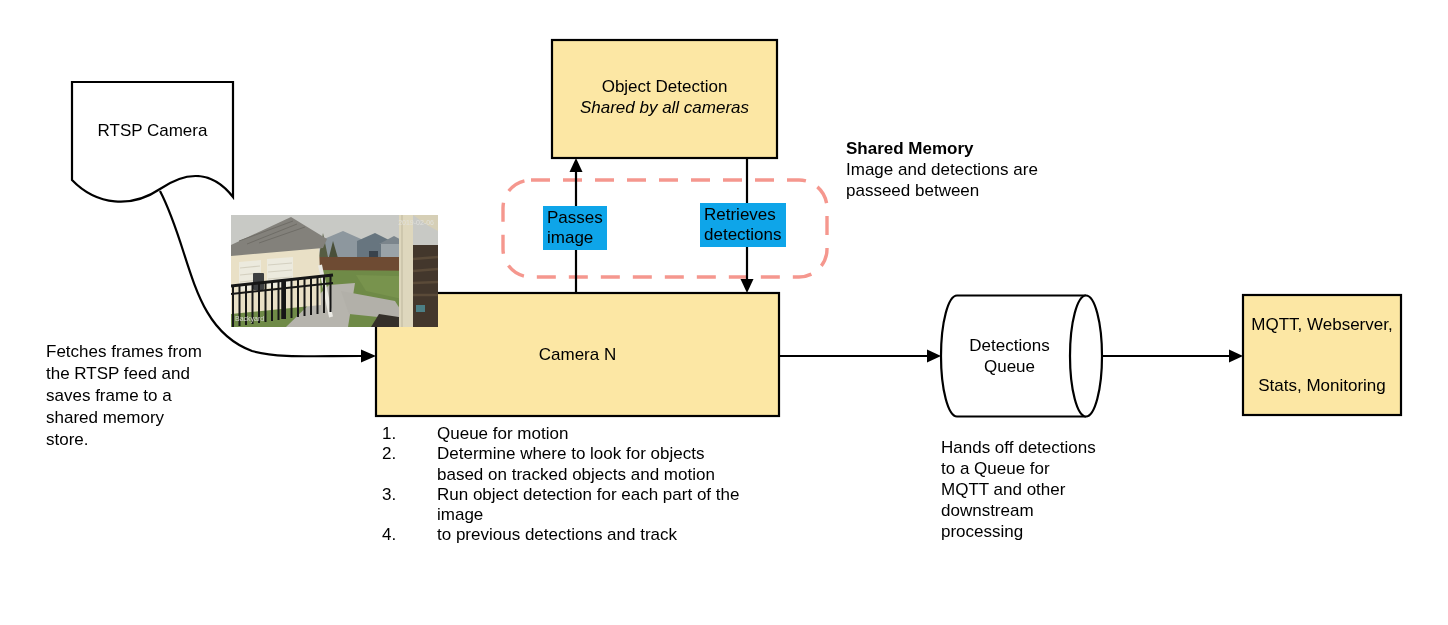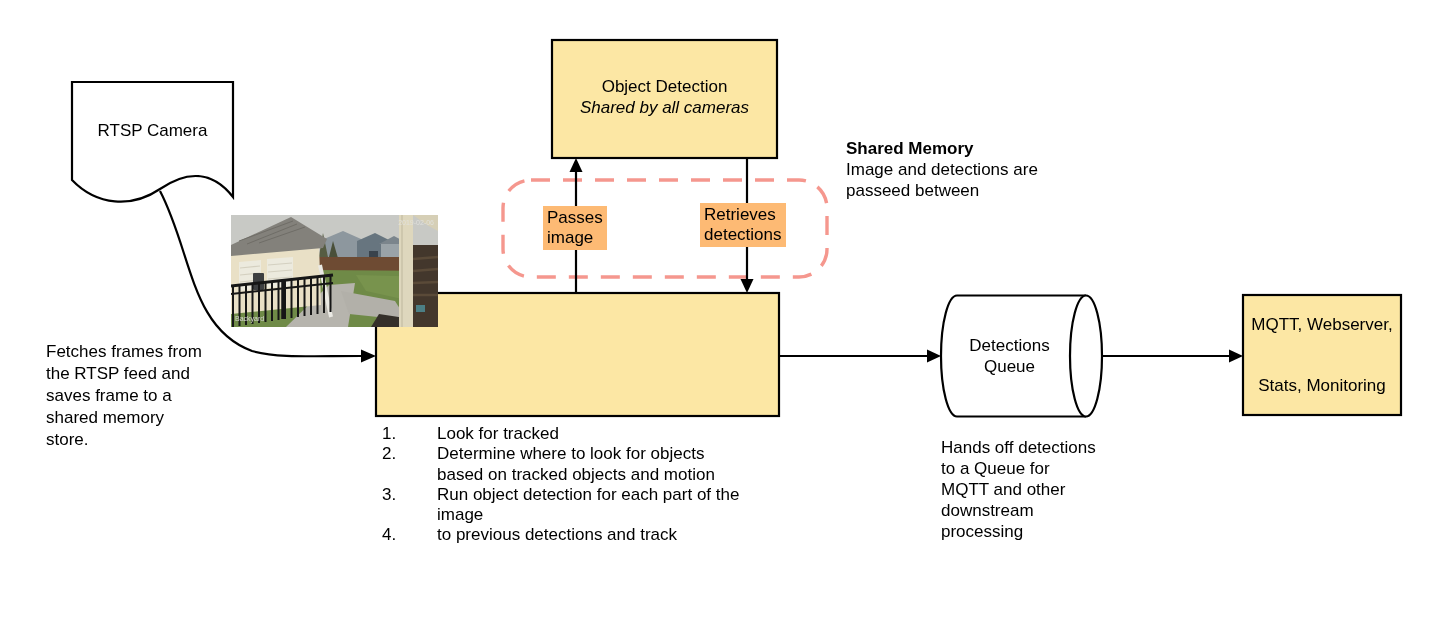--- a/index.html
+++ b/index.html
@@ -8,21 +8,21 @@
     position: relative; width: 1448px; height: 625px;
     background: #fff; overflow: hidden; color: #000;
   }
   svg.shapes { position: absolute; left: 0; top: 0; z-index: 1; }
   .txt { position: absolute; z-index: 2; font-size: 17px; line-height: 21px; }
   .nowrap div { white-space: nowrap; }
   .center { text-align: center; }
   .flex-center { display: flex; flex-direction: column; align-items: center; justify-content: center; }
   .italic { font-style: italic; }
   .bold { font-weight: bold; }
-  .edge-label { background: #fdba74; padding: 2px 4px; line-height: 20px; }
+  .edge-label { background: #0ea5e9; padding: 2px 4px; line-height: 20px; }
   .steps { position: absolute; left: 382px; top: 424px; z-index: 2; font-size: 17px; line-height: 20.3px; }
   .step { display: flex; }
   .step .num { width: 55px; flex: 0 0 55px; }
   .step .lines div { white-space: nowrap; }
   .photo { position: absolute; left: 231px; top: 215px; width: 207px; height: 112px; z-index: 3; }
 </style>
 </head>
 <body>
 
 <div class="canvas">
@@ -95,36 +95,39 @@
     <div>Retrieves</div>
     <div>detections</div>
   </div>
 
   <div class="txt nowrap" style="left:846px; top:138px;">
     <div class="bold">Shared Memory</div>
     <div>Image and detections are</div>
     <div>passeed between</div>
   </div>
 
+  <div class="txt flex-center" style="left:376px; top:293px; width:403px; height:123px;">
+    <div>Camera N</div>
+  </div>
 
   <div class="txt flex-center nowrap" style="left:941px; top:295px; width:137px; height:122px;">
     <div>Detections</div>
     <div>Queue</div>
   </div>
 
   <div class="txt flex-center nowrap" style="left:1243px; top:295px; width:158px; height:120px;gap:40px;">
     <div>MQTT, Webserver,</div>
     <div>Stats, Monitoring</div>
   </div>
 
   <div class="steps">
     <div class="step">
       <div class="num">1.</div>
       <div class="lines">
-        <div>Look for tracked</div>
+        <div>Queue for motion</div>
       </div>
     </div>
     <div class="step">
       <div class="num">2.</div>
       <div class="lines">
         <div>Determine where to look for objects</div>
         <div>based on tracked objects and motion</div>
       </div>
     </div>
     <div class="step">

